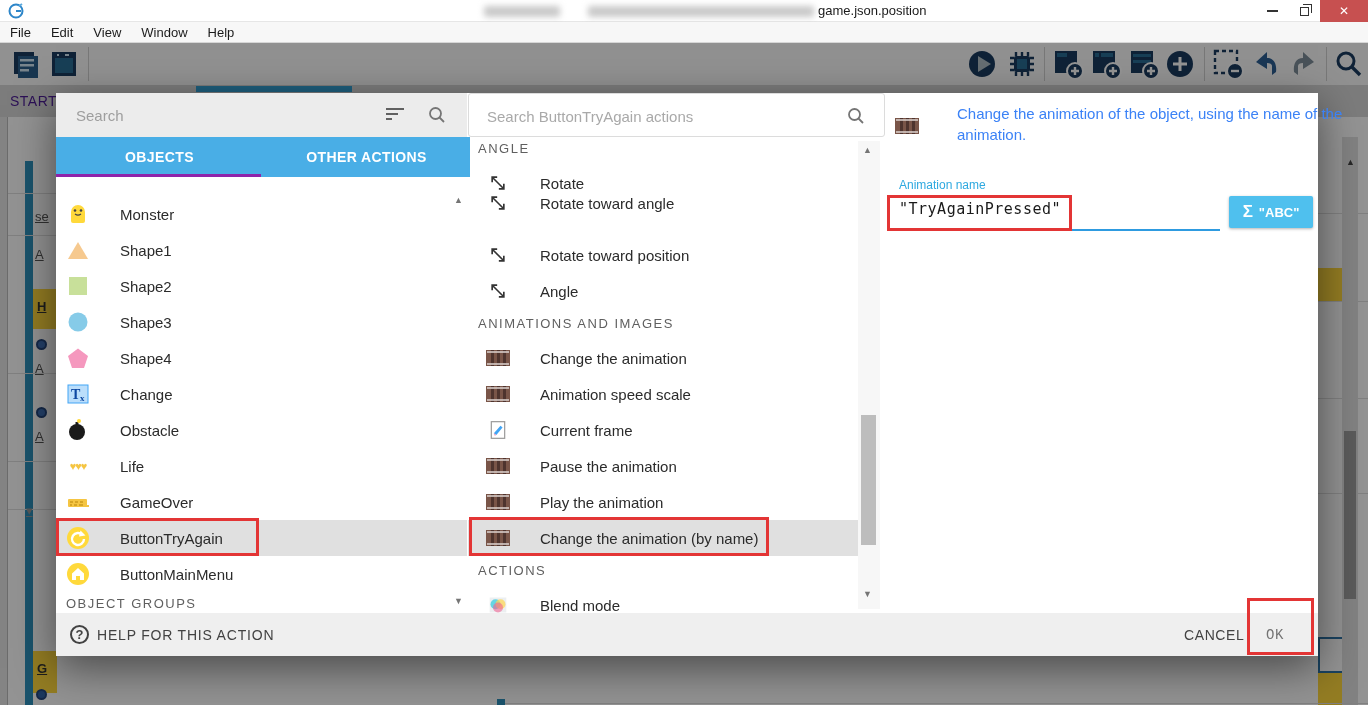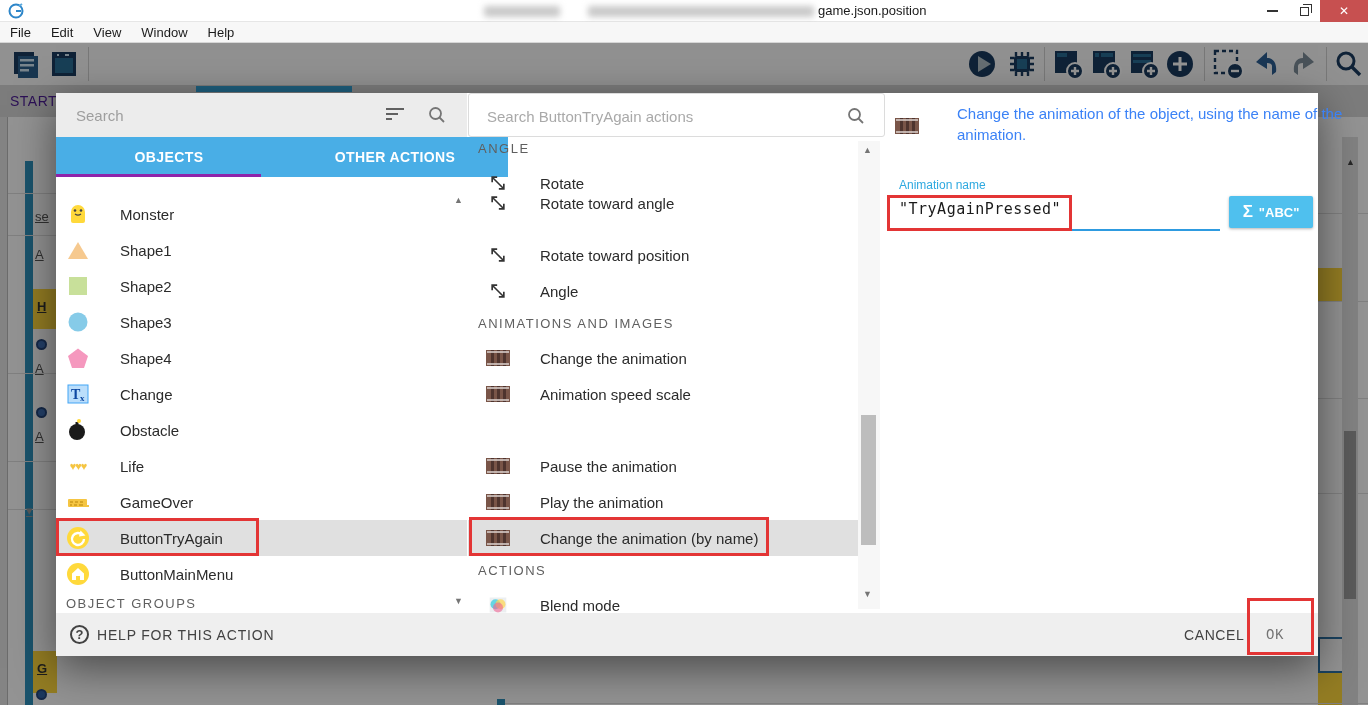--- a/index.html
+++ b/index.html
@@ -43,21 +43,21 @@
   .dim { position:absolute; inset:0; background:rgba(0,0,0,0.42); }
 
   
   .modal { position:absolute; left:56px; top:93px; width:1262px; height:563px; background:#fff; box-shadow:0 12px 40px rgba(0,0,0,.5); z-index:3; }
   .lp-search { position:absolute; left:0; top:0; width:411px; height:44px; background:#ececec; }
   .lp-search input { position:absolute; left:20px; top:10px; width:290px; height:24px; border:none; background:transparent; font-size:15px; color:#333; outline:none; font-family:"Liberation Sans",sans-serif;}
   .lp-search input::placeholder { color:#9e9e9e; }
   .filter-ico { position:absolute; left:330px; top:15px; width:18px; height:14px; }
   .filter-ico i { display:block; height:2px; background:#616161; margin-bottom:3px; }
   .mag { position:absolute; }
-  .tabs { position:absolute; left:0; top:44px; width:452px; height:40px; background:#49aee6; display:flex; }
+  .tabs { position:absolute; left:0; top:44px; width:414px; height:40px; background:#49aee6; display:flex; }
   .tabs .tab { flex:1; display:flex; align-items:center; justify-content:center; color:#fff; font-size:14px; font-weight:600; letter-spacing:.4px; cursor:pointer; }
   .tab-underline { position:absolute; left:0; bottom:0; width:205px; height:3px; background:#8e24aa; }
   .objrow { position:absolute; left:0; width:411px; height:36px; display:flex; align-items:center; }
   .objrow.sel { background:#e0e0e0; }
   .objrow .oicon { margin-left:10px; width:24px; height:24px; flex:none; display:flex; align-items:center; justify-content:center;}
   .objrow .olabel { margin-left:30px; font-size:15px; color:#2b2b2b; }
   .sechdr { position:absolute; font-size:13px; color:#5f5f5f; letter-spacing:1.5px; }
   .sc-arrow { position:absolute; font-size:9px; color:#757575; }
 
   .mp-search { position:absolute; left:412px; top:0; width:417px; height:44px; background:#fff; border:1px solid #dcdcdc; border-radius:3px; }
@@ -405,20 +405,28 @@
         <span class="film">
           <i style="left:5px"></i>
           <i style="left:11px"></i>
           <i style="left:17px"></i>
           <b style="top:1px"></b>
           <b style="bottom:1px"></b>
         </span>
       </span>
     <span class="alabel">Animation speed scale</span>
   </div>
+  <div class="actrow" style="top:319px">
+    <svg class="aicon" viewBox="0 0 24 24">
+        <rect x="4" y="2" width="16" height="20" fill="#fff" stroke="#9e9e9e" stroke-width="1.5"></rect>
+        <path d="M7 16 L15 7 l2.5 2 L10 18 z" fill="#42a5f5"></path>
+        <path d="M7 16 l1 3 2 -1" fill="#f48fb1"></path>
+      </svg>
+    <span class="alabel">Current frame</span>
+  </div>
   <div class="actrow" style="top:355px">
     <span class="aicon">
         <span class="film">
           <i style="left:5px"></i>
           <i style="left:11px"></i>
           <i style="left:17px"></i>
           <b style="top:1px"></b>
           <b style="bottom:1px"></b>
         </span>
       </span>

